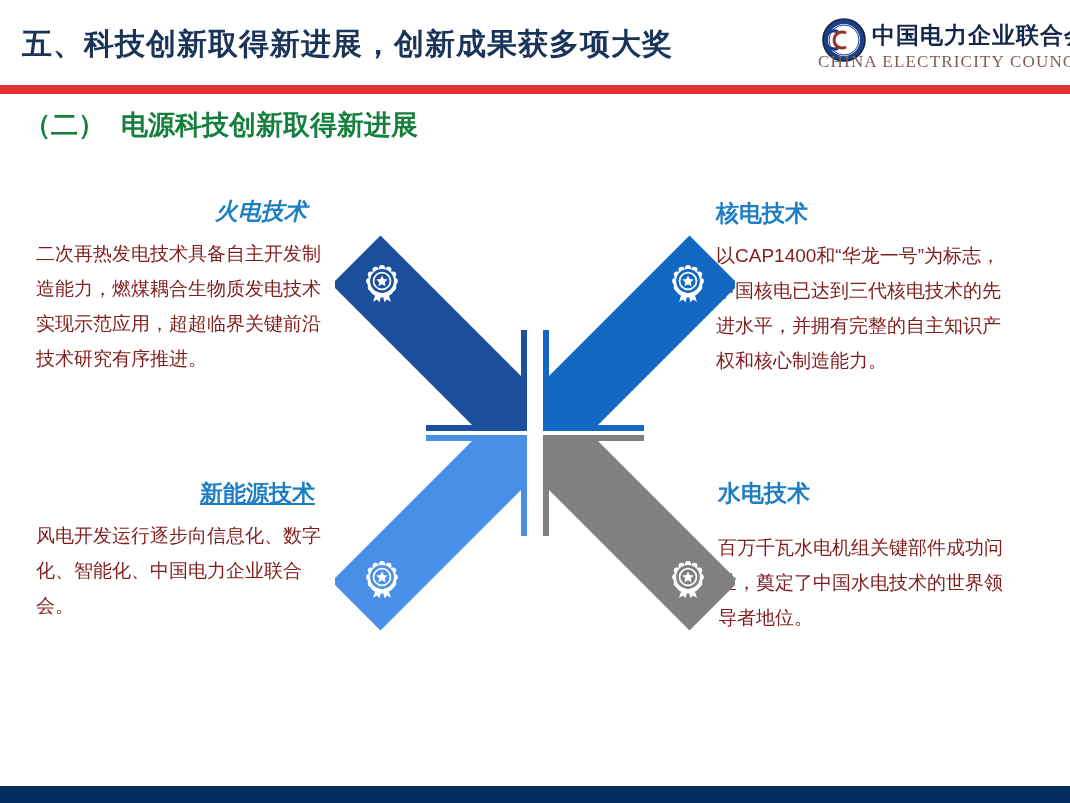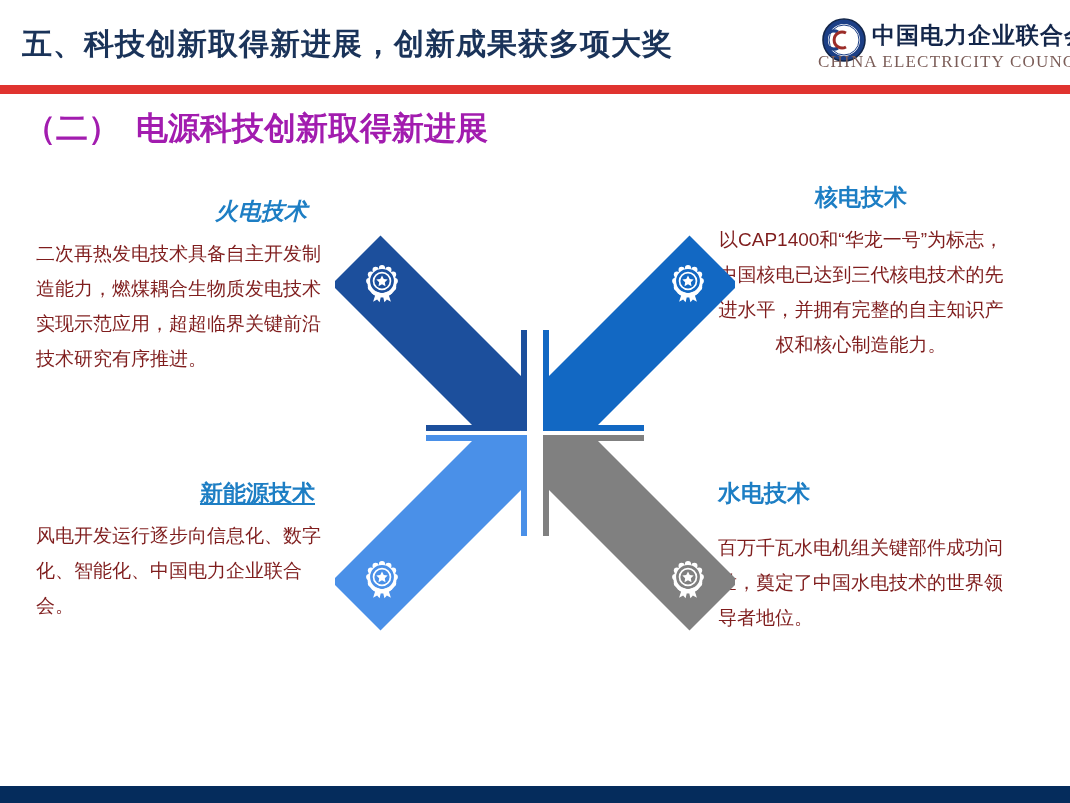--- a/index.html
+++ b/index.html
@@ -27,38 +27,38 @@
   .logo-text-en{
     position:absolute;left:4px;top:36px;
     font-family:"Liberation Serif","DejaVu Serif",serif;
     font-size:17px;color:#7b5d58;letter-spacing:1.2px;white-space:nowrap;
   }
   .red-bar{position:absolute;left:0;top:85px;width:1070px;height:9px;background:#e0332f;}
 
   
   .section-heading{
     position:absolute;left:24px;top:107px;
-    font-size:32px;font-weight:bold;color:#a21caf;white-space:nowrap;
+    font-size:27px;font-weight:bold;color:#15803d;white-space:nowrap;
   }
   .section-heading .num{margin-right:16px;}
 
   
   .block{position:absolute;}
   .block .b-title{
     font-size:23px;font-weight:bold;color:#1d7ec4;
     line-height:1.2;margin-bottom:10px;
   }
   .block .b-body{
     font-size:19px;color:#7f1d1d;line-height:1.85;
   }
   .block.right-align .b-title{text-align:right;}
 
   #blk-thermal{left:36px;top:198px;width:285px;}
   #blk-thermal .b-title{padding-right:14px;font-style:italic;}
-  #blk-nuclear{left:716px;top:184px;width:290px;text-align:center;}
+  #blk-nuclear{left:716px;top:200px;width:290px;}
   #blk-newenergy{left:36px;top:480px;width:285px;}
   #blk-newenergy .b-title{padding-right:6px;text-decoration:underline;}
   #blk-hydro{left:718px;top:480px;width:292px;}
   #blk-hydro .b-body{margin-top:22px;}
 
   
   .graphic{position:absolute;left:335px;top:228px;width:400px;height:410px;}
   .graphic svg{display:block;width:400px;height:410px;}
   .arrow-num{
     position:absolute;font-size:30px;font-weight:bold;color:#ffffff;

